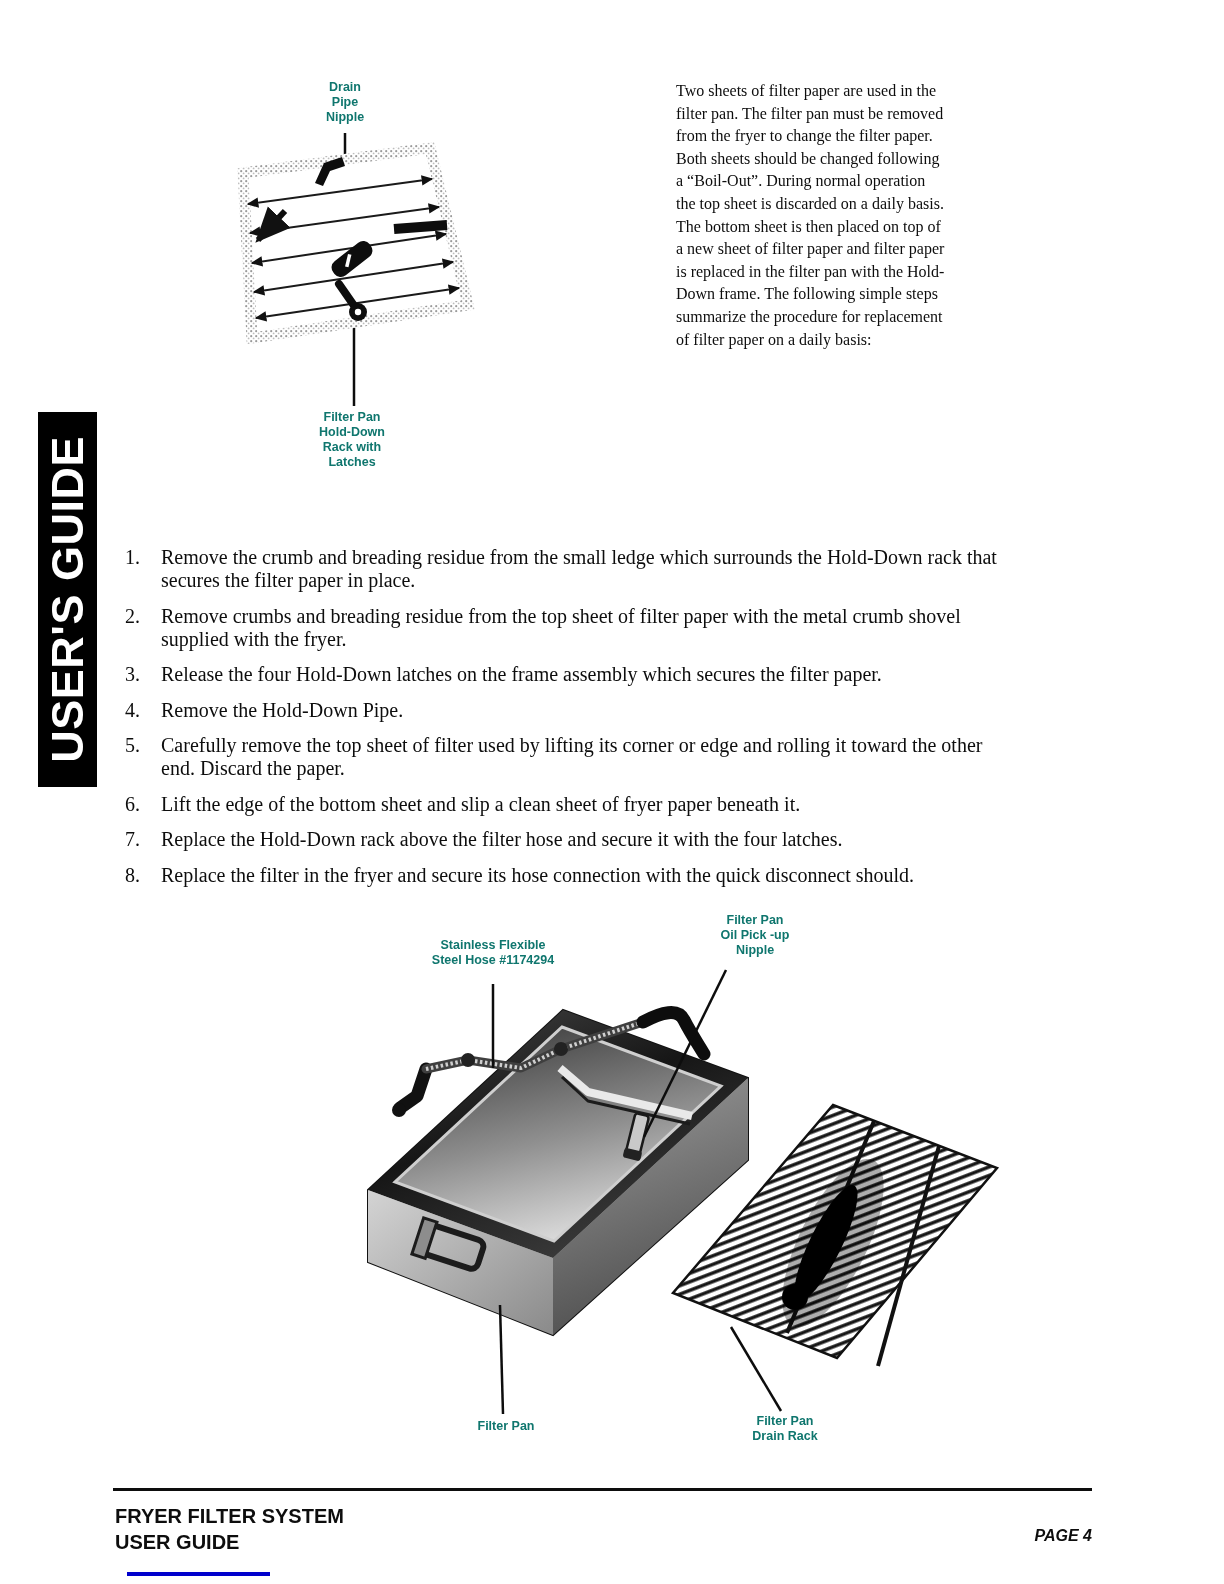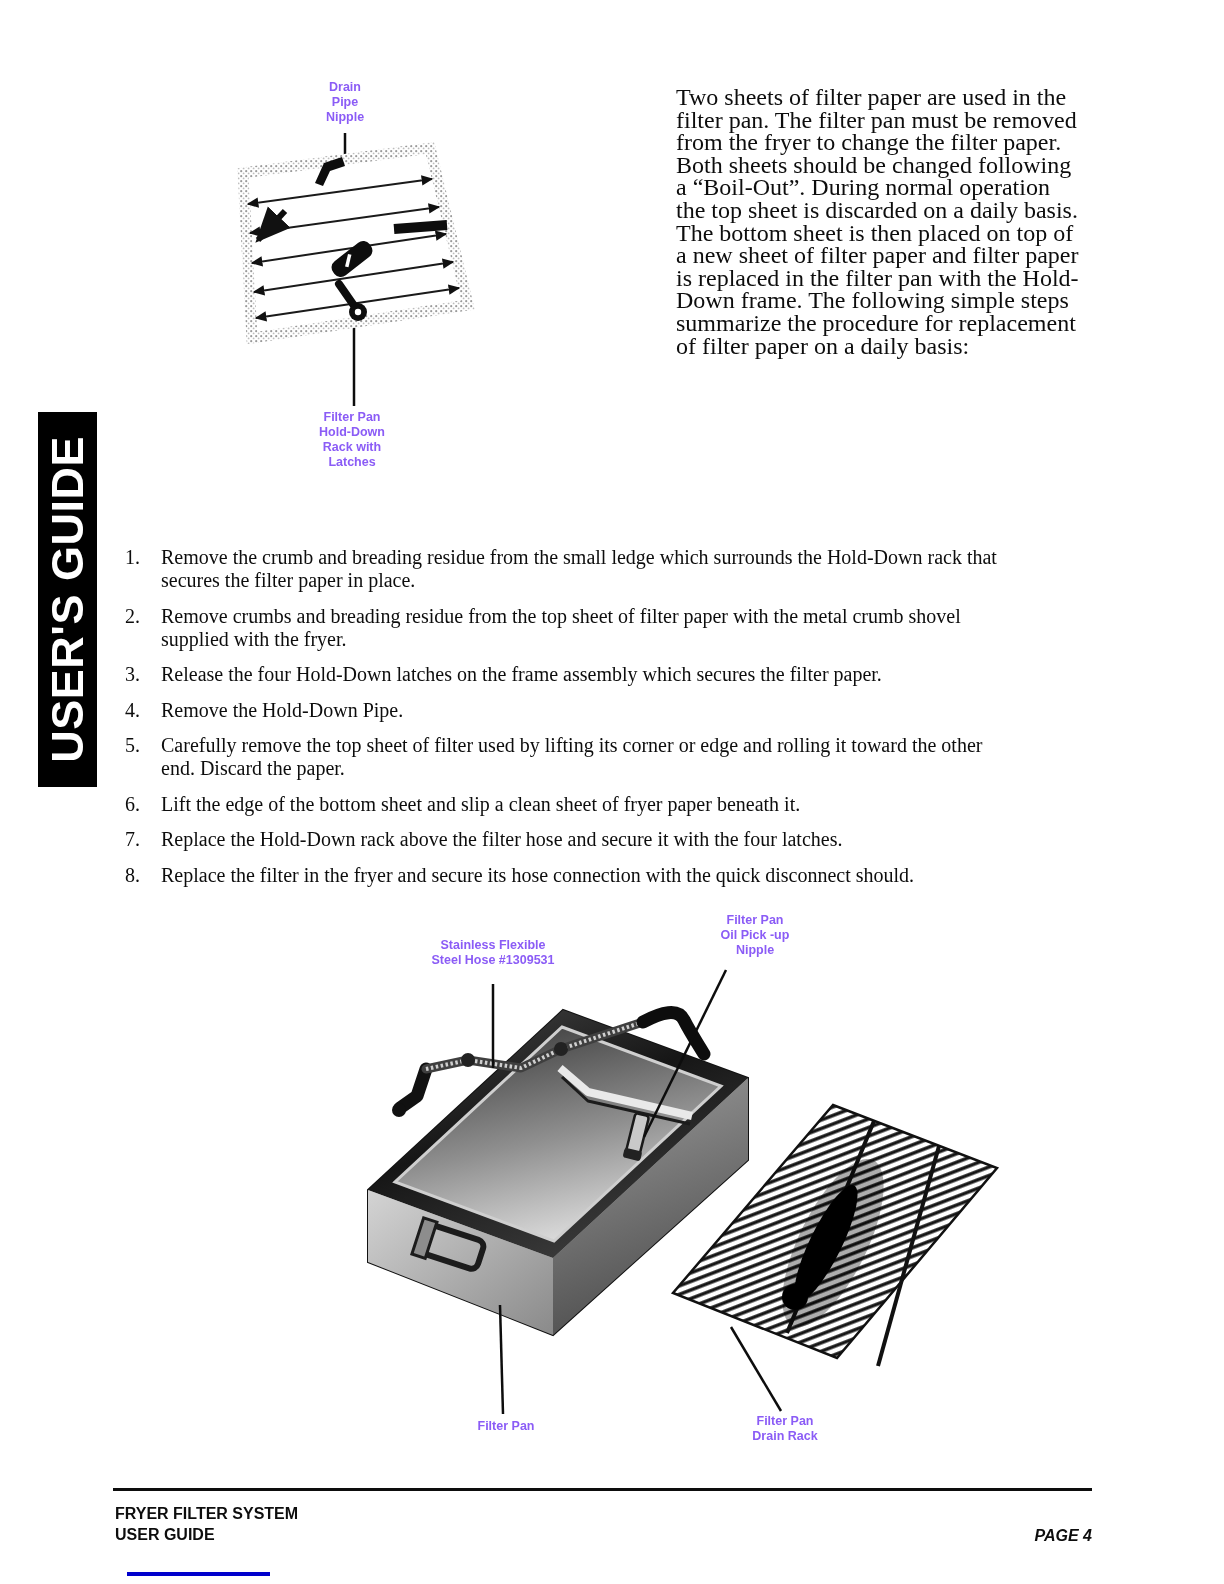--- a/index.html
+++ b/index.html
@@ -16,29 +16,29 @@
     background:#000; display:flex; align-items:center; justify-content:center;
   }
   .banner span {
     writing-mode:vertical-rl; transform:rotate(180deg);
     font-family:"Liberation Sans", sans-serif; font-weight:bold;
     font-size:45px; letter-spacing:0.5px; color:#fff; white-space:nowrap;
   }
 
   
   .intro {
-    position:absolute; left:676px; top:86px; width:440px;
-    font-size:24px; line-height:22.6px;
+    position:absolute; left:676px; top:80px; width:440px;
+    font-size:16px; line-height:22.6px;
   }
 
   
   .fig-label {
     position:absolute; font-family:"Liberation Sans", sans-serif;
     font-weight:bold; font-size:12.5px; line-height:15px;
-    text-align:center; white-space:pre-line; color:#8b5cf6;
+    text-align:center; white-space:pre-line; color:#0f766e;
   }
   .lbl-drain   { left:303px; top:80px;   width:84px; }
   .lbl-holddown{ left:290px; top:410px;  width:124px; }
   .lbl-hose    { left:403px; top:938px;  width:180px; }
   .lbl-nipple  { left:703px; top:913px;  width:104px; }
   .lbl-pan     { left:454px; top:1419px; width:104px; }
   .lbl-drainrack{ left:723px; top:1414px; width:124px; }
 
   .fig { position:absolute; }
   .fig-top    { left:230px; top:130px; width:260px; height:280px; }
@@ -48,21 +48,21 @@
   .steps { position:absolute; left:125px; top:546px; width:968px; }
   .step  { display:flex; margin-bottom:12.5px; font-size:20px; line-height:23px; }
   .step-num  { flex:0 0 36px; }
   .step-text { flex:1 1 auto; white-space:pre-line; }
 
   
   .footer-rule { position:absolute; left:113px; top:1488px; width:979px; height:3px; background:#0d0d0d; }
   .footer-left {
     position:absolute; left:115px; top:1503px;
     font-family:"Liberation Sans", sans-serif; font-weight:bold;
-    font-size:16px; line-height:21px; white-space:pre-line;
+    font-size:20px; line-height:26px; white-space:pre-line;
   }
   .footer-page {
     position:absolute; left:950px; top:1527px; width:142px; text-align:right;
     font-family:"Liberation Sans", sans-serif; font-weight:bold; font-size:16px;font-style:italic;
   }
   .blue-mark { position:absolute; left:127px; top:1572px; width:143px; height:3.5px; background:#0000cc; }
 </style>
 </head>
 <body>
 
@@ -240,21 +240,21 @@
     </g>
 
     <g stroke="#0d0d0d" stroke-width="2.5">
       <line x1="493" y1="984" x2="493" y2="1068"></line>
       <line x1="726" y1="970" x2="644" y2="1137"></line>
       <line x1="500" y1="1305" x2="503" y2="1414"></line>
       <line x1="731" y1="1327" x2="781" y2="1411"></line>
     </g>
   </svg>
   <div class="fig-label lbl-hose">Stainless Flexible
-Steel Hose #1309531</div>
+Steel Hose #1174294</div>
   <div class="fig-label lbl-nipple">Filter Pan
 Oil Pick -up
 Nipple</div>
   <div class="fig-label lbl-pan">Filter Pan</div>
   <div class="fig-label lbl-drainrack">Filter Pan
 Drain Rack</div>
 
   <div class="footer-rule"></div>
   <div class="footer-left">FRYER FILTER SYSTEM
 USER GUIDE</div>

